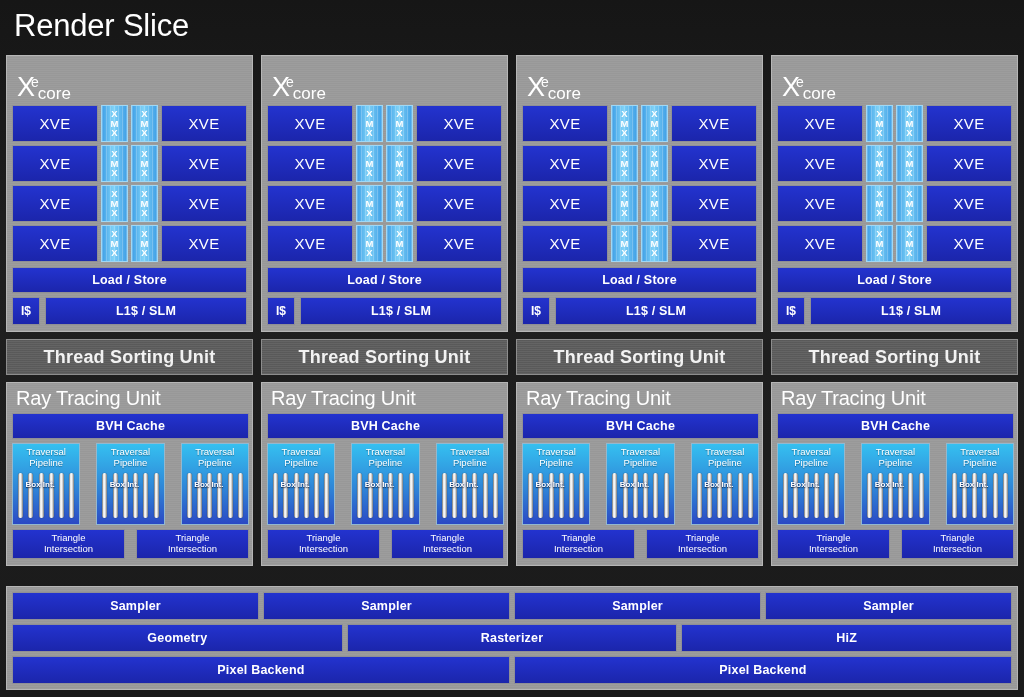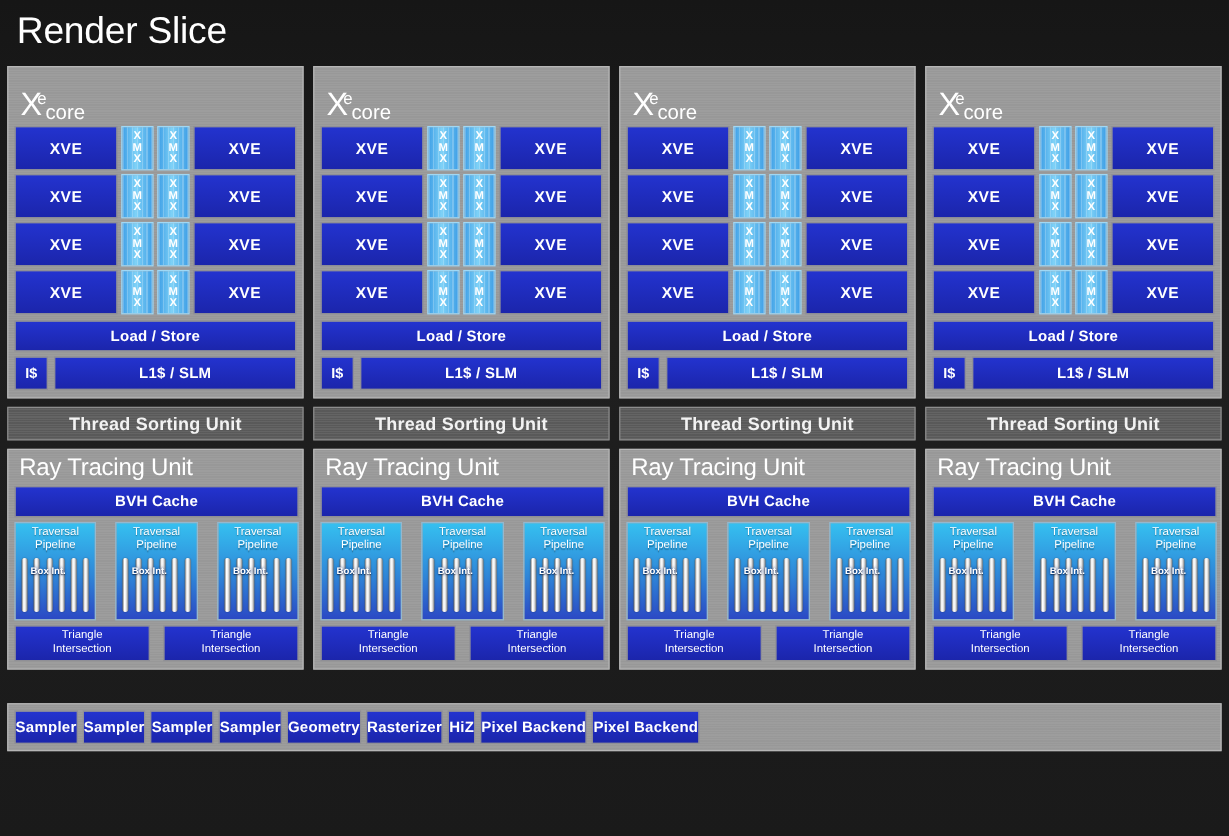--- a/index.html
+++ b/index.html
@@ -75,21 +75,21 @@
     color: #ffffff;
     display: flex; align-items: center; justify-content: center;
     text-align: center;
     position: relative; z-index: 2;
   }
 
   
   .xve-row { display: flex; gap: 3px; margin-bottom: 3px; position: relative; z-index: 2; }
   .xve {
     flex: 1 1 auto; height: 37px;
-    font-size: 13px; font-weight: 700; letter-spacing: .4px;
+    font-size: 15px; font-weight: 400; letter-spacing: .4px;
   }
   .xmx {
     width: 27px; height: 37px;
     background:
       repeating-linear-gradient(90deg, rgba(255,255,255,.22) 0 1px, rgba(255,255,255,0) 1px 4px),
       linear-gradient(90deg,#3f9fe6 0%, #7fd2f7 45%, #3f9fe6 100%);
     border: 1px solid #9fd8f5;
     color: #fff;
     font-size: 9.5px; font-weight: 700; line-height: 1.02;
     letter-spacing: .2px;
@@ -98,26 +98,26 @@
 
   .ls-bar { height: 26px; margin-top: 5px; font-size: 12.5px; font-weight: 700; letter-spacing:.2px; }
 
   .l1-row { display: flex; gap: 5px; margin-top: 4px; position: relative; z-index: 2; }
   .icache { width: 28px; height: 28px; font-size: 12px; font-weight: 700; }
   .l1slm { flex: 1; height: 28px; font-size: 12.5px; font-weight: 700; letter-spacing:.2px; }
 
   
   .tsu {
     margin-top: 7px;
-    height: 28px;
+    height: 36px;
     background: #5e5e5e;
     border: 1px solid #8d8d8d;
     color: #f2f2f2;
     display: flex; align-items: center; justify-content: center;
-    font-size: 15px; font-weight: 700; letter-spacing:.2px;
+    font-size: 18px; font-weight: 700; letter-spacing:.2px;
     position: relative;
   }
   .tsu::after{
     content:""; position:absolute; inset:0; pointer-events:none;
     background-image: repeating-linear-gradient(0deg, rgba(255,255,255,.04) 0 1px, rgba(0,0,0,.05) 1px 2px);
   }
   .tsu span { position: relative; z-index: 2; }
 
   
   .rtu {
@@ -181,21 +181,21 @@
   }
 
   
   .bottom {
     position: absolute;
     left: 6px; top: 586px;
     width: 1012px;
     background: #9b9b9b;
     border: 1px solid #b6b6b6;
     padding: 5px;
-    display: flex; gap: 4px;
+    display: flex; flex-direction: column; gap: 4px;
   }
   .bottom::after{
     content:""; position:absolute; inset:0; pointer-events:none;
     background-image: repeating-linear-gradient(0deg, rgba(255,255,255,.03) 0 1px, rgba(0,0,0,.03) 1px 2px);
     opacity:.6;
   }
   .b-row { display: flex; gap: 4px; position: relative; z-index: 2; }
   .b-cell {
     height: 28px;
     font-size: 12.5px; font-weight: 700; letter-spacing: .2px;

